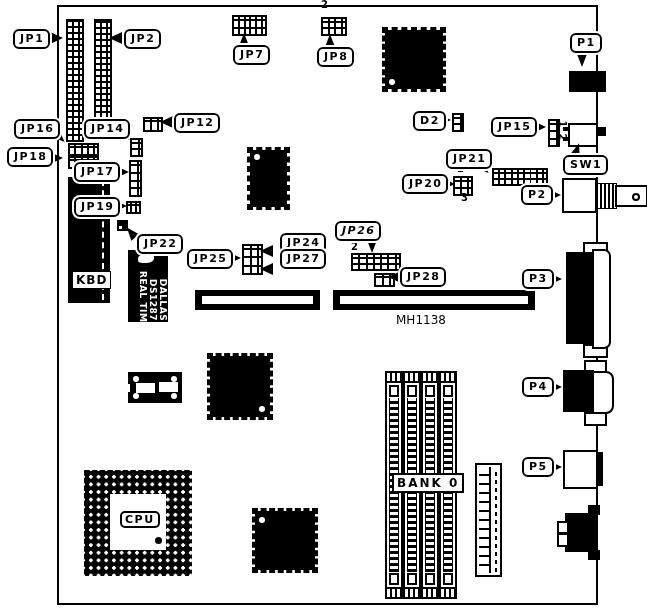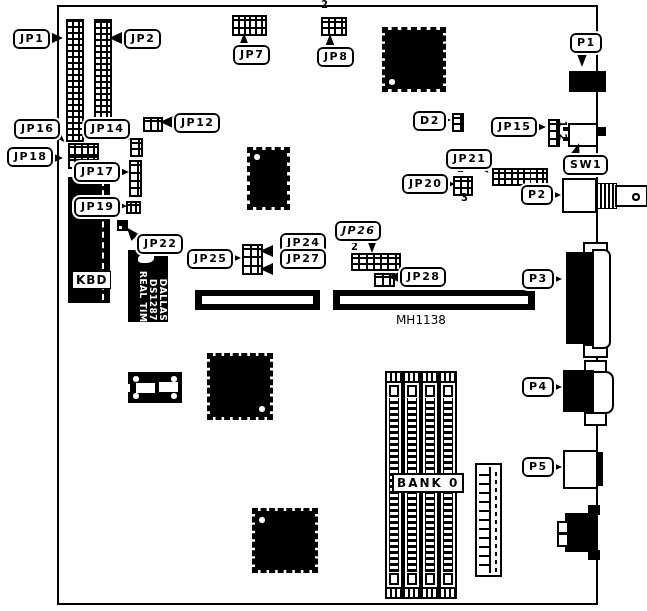--- a/index.html
+++ b/index.html
@@ -179,20 +179,26 @@
 
   <div class="abs" style="left:563px; top:450px; width:31px; height:35px; border:2px solid #000; background:#fff; z-index:8;"></div>
   <div class="blk" style="left:596px; top:452px; width:7px; height:34px; z-index:8;"></div>
 
   <div class="blk" style="left:565px; top:513px; width:32px; height:39px; z-index:8;"></div>
   <div class="blk" style="left:588px; top:505px; width:12px; height:10px; z-index:8;"></div>
   <div class="blk" style="left:588px; top:550px; width:12px; height:10px; z-index:8;"></div>
   <div class="abs" style="left:557px; top:521px; width:8px; height:9px; border:2px solid #000; background:#fff; z-index:9;"></div>
   <div class="abs" style="left:557px; top:533px; width:8px; height:10px; border:2px solid #000; background:#fff; z-index:9;"></div>
 
+  <div class="abs" style="left:84px; top:470px; width:108px; height:106px; background-color:#000; background-image:radial-gradient(#fff 1.6px, transparent 1.7px); background-size:7.7px 7.6px; background-position:3px 3px; z-index:5;">
+    <div class="abs" style="left:26px; top:24px; width:56px; height:56px; background:#fff;">
+      <div class="abs" style="left:10px; top:17px; border:2px solid #000; border-radius:5px; background:#fff; font-size:11px; font-weight:bold; letter-spacing:1.5px; padding:0 3px;">CPU</div>
+      <div class="abs" style="right:4px; bottom:6px; width:7px; height:7px; background:#000; border-radius:50%;"></div>
+    </div>
+  </div>
 
   <div class="blk" style="left:128px; top:372px; width:54px; height:31px; z-index:5;">
     <div class="abs" style="left:5px; top:4px; width:6px; height:6px; background:#fff; border-radius:50%;"></div>
     <div class="abs" style="right:5px; top:4px; width:6px; height:6px; background:#fff; border-radius:50%;"></div>
     <div class="abs" style="left:5px; bottom:4px; width:6px; height:6px; background:#fff; border-radius:50%;"></div>
     <div class="abs" style="right:5px; bottom:4px; width:6px; height:6px; background:#fff; border-radius:50%;"></div>
     <div class="abs" style="left:8px; top:11px; width:19px; height:10px; background:#fff;"></div>
     <div class="abs" style="left:31px; top:10px; width:19px; height:10px; background:#fff;"></div>
     <div class="abs" style="left:-2px; top:12px; width:4px; height:8px; background:#fff;"></div>
   </div>

